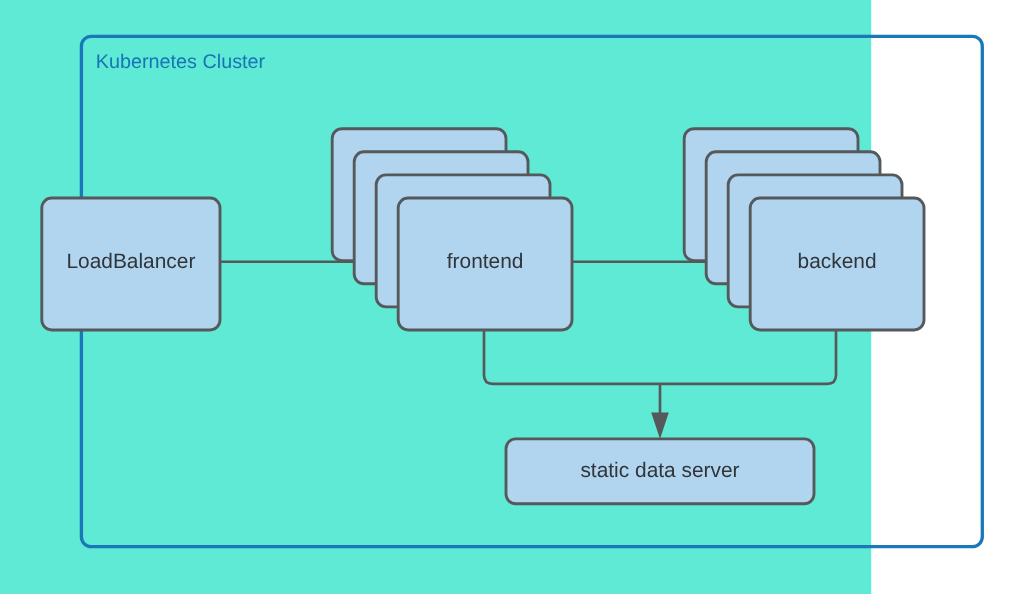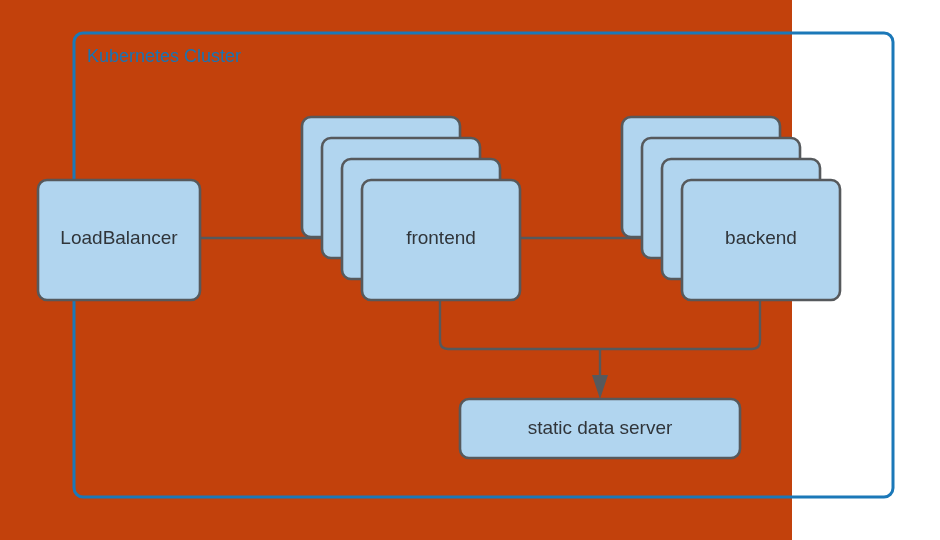--- a/index.html
+++ b/index.html
@@ -11,21 +11,21 @@
   body {
     width: 940px;
     height: 540px;
     overflow: hidden;
     font-family: "Liberation Sans", sans-serif;
   }
   #diagram-root {
     position: relative;
     width: 792px;
     height: 540px;
-    background: #c2410c;
+    background: #5eead4;
     text-align: center;
   }
   svg#diagram-canvas {
     display: block;
     width: 940px;
     height: 540px;
   }
   .node-shape {
     fill: #b1d5ef;
     stroke: #56595c;

